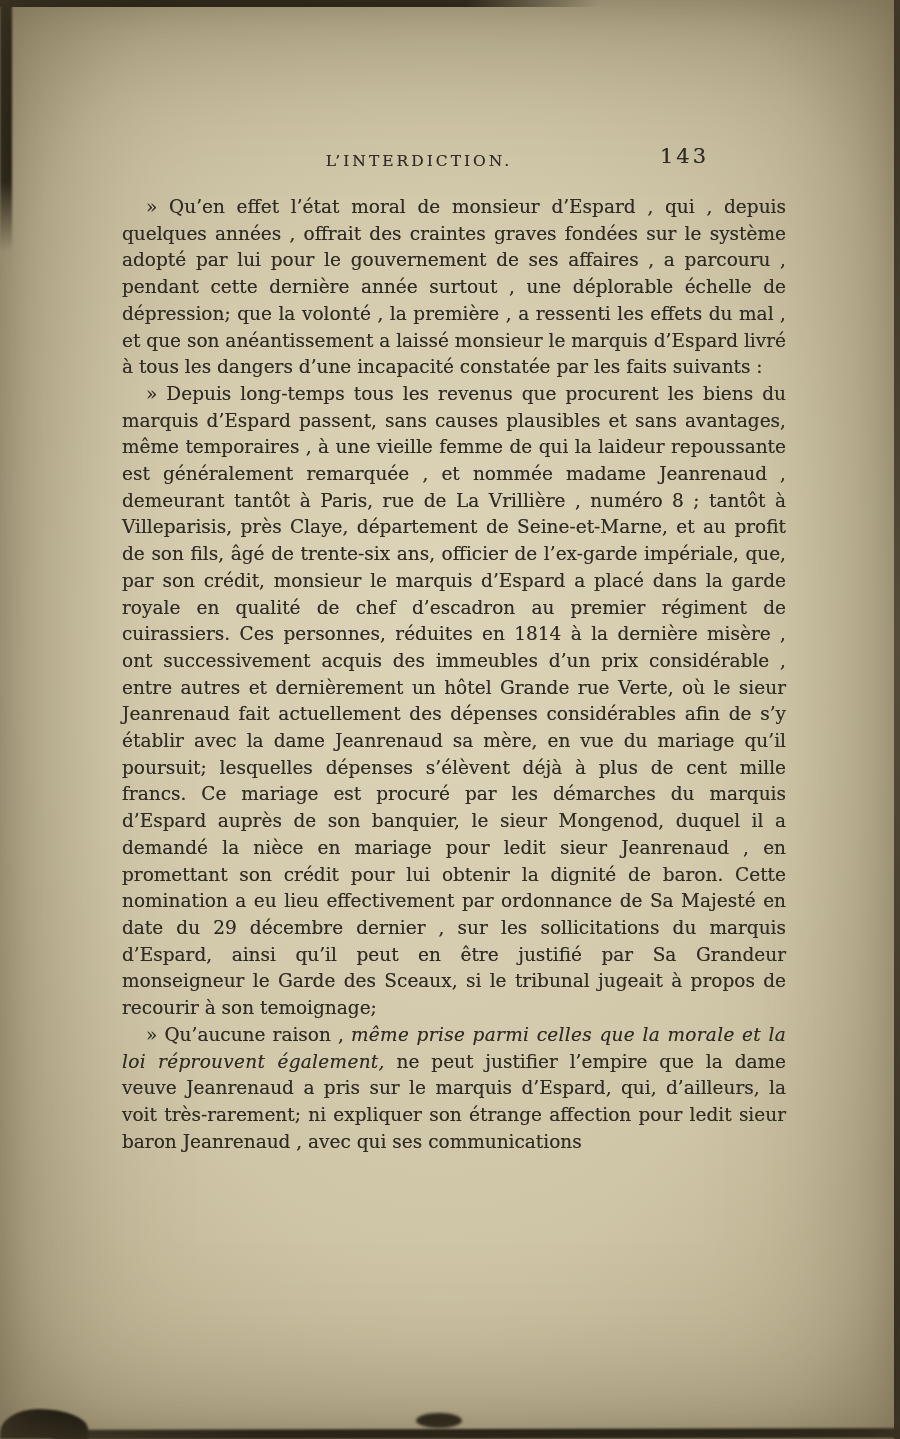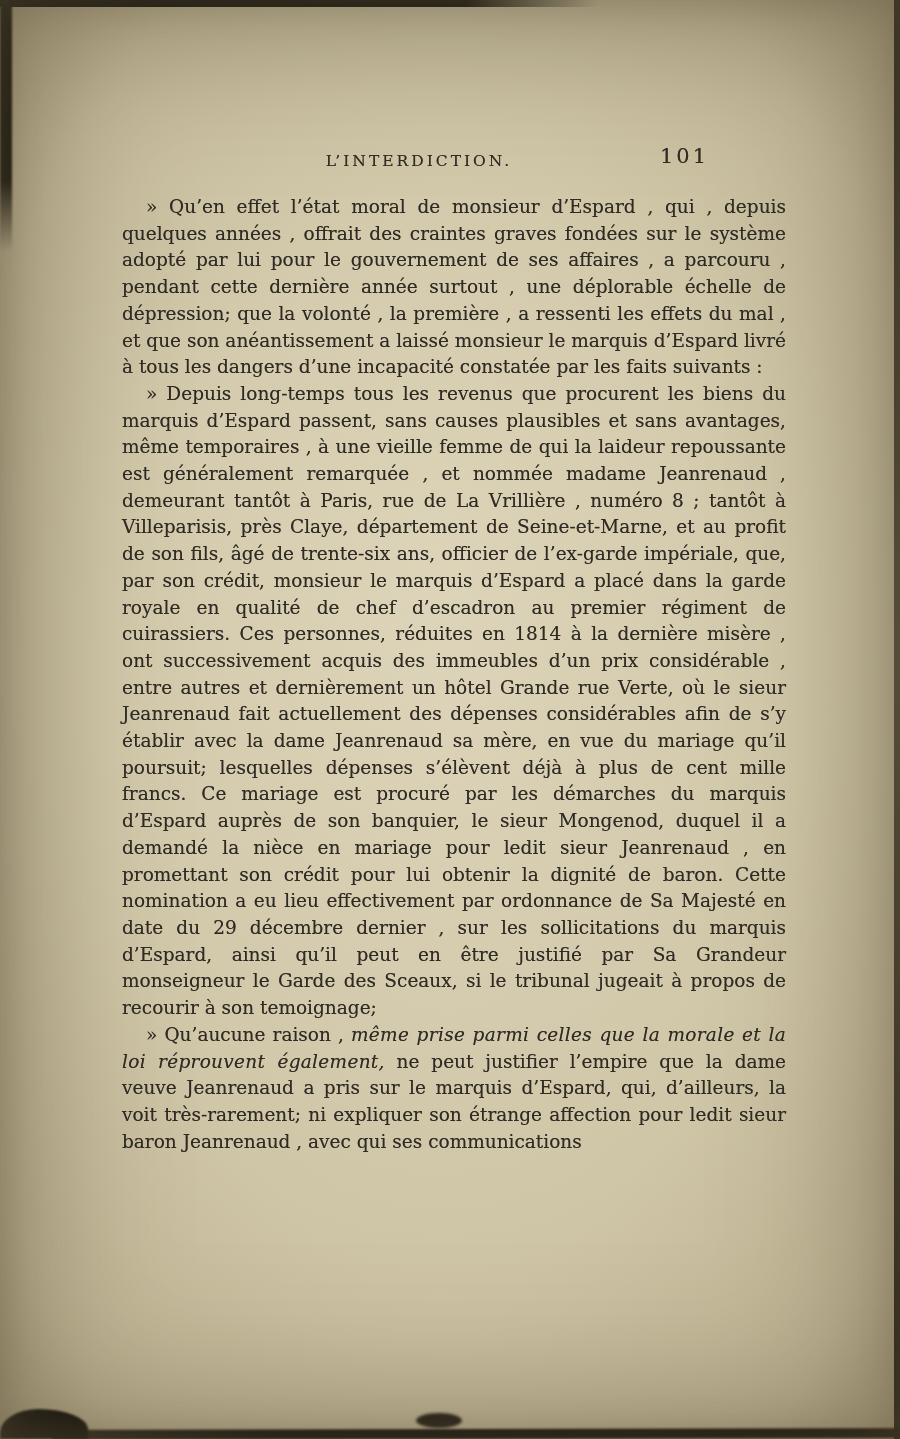--- a/index.html
+++ b/index.html
@@ -102,21 +102,21 @@
 <div class="edge edge-top"></div>
 <div class="edge edge-left"></div>
 <div class="edge edge-right"></div>
 <div class="edge edge-bottom"></div>
 <div class="edge corner-blob-bl"></div>
 <div class="edge smudge-bottom-center"></div>
 
 <div class="page">
   <header class="running-head">
     <span class="head-title">L’INTERDICTION.</span>
-    <span class="page-number">101</span>
+    <span class="page-number">143</span>
   </header>
 
   <main class="text-block">
     <p class="para">» Qu’en effet l’état moral de monsieur d’Espard&nbsp;, qui&nbsp;, depuis quelques années&nbsp;, offrait des craintes graves fondées sur le système adopté par lui pour le gouvernement de ses affaires&nbsp;, a parcouru&nbsp;, pendant cette dernière année surtout&nbsp;, une déplorable échelle de dépression; que la volonté&nbsp;, la première&nbsp;, a ressenti les effets du mal&nbsp;, et que son anéantissement a laissé monsieur le marquis d’Espard livré à tous les dangers d’une incapacité constatée par les faits suivants&nbsp;:</p>
     <p class="para">» Depuis long-temps tous les revenus que procurent les biens du marquis d’Espard passent, sans causes plausibles et sans avantages, même temporaires&nbsp;, à une vieille femme de qui la laideur repoussante est généralement remarquée&nbsp;, et nommée madame Jeanrenaud&nbsp;, demeurant tantôt à Paris, rue de La Vrillière&nbsp;, numéro 8&nbsp;; tantôt à Villeparisis, près Claye, département de Seine-et-Marne, et au profit de son fils, âgé de trente-six ans, officier de l’ex-garde impériale, que, par son crédit, monsieur le marquis d’Espard a placé dans la garde royale en qualité de chef d’escadron au premier régiment de cuirassiers. Ces personnes, réduites en 1814 à la dernière misère&nbsp;, ont successivement acquis des immeubles d’un prix considérable&nbsp;, entre autres et dernièrement un hôtel Grande rue Verte, où le sieur Jeanrenaud fait actuellement des dépenses considérables afin de s’y établir avec la dame Jeanrenaud sa mère, en vue du mariage qu’il poursuit; lesquelles dépenses s’élèvent déjà à plus de cent mille francs. Ce mariage est procuré par les démarches du marquis d’Espard auprès de son banquier, le sieur Mongenod, duquel il a demandé la nièce en mariage pour ledit sieur Jeanrenaud&nbsp;, en promettant son crédit pour lui obtenir la dignité de baron. Cette nomination a eu lieu effectivement par ordonnance de Sa Majesté en date du 29 décembre dernier&nbsp;, sur les sollicitations du marquis d’Espard, ainsi qu’il peut en être justifié par Sa Grandeur monseigneur le Garde des Sceaux, si le tribunal jugeait à propos de recourir à son temoignage;</p>
     <p class="para"><span>» Qu’aucune raison&nbsp;, </span><em class="emph">même prise parmi celles que la morale et la loi réprouvent également,</em><span> ne peut justifier l’empire que la dame veuve Jeanrenaud a pris sur le marquis d’Espard, qui, d’ailleurs, la voit très-rarement; ni expliquer son étrange affection pour ledit sieur baron Jeanrenaud&nbsp;, avec qui ses communications</span></p>
   </main>
 </div>
 
 <div class="vignette"></div>

